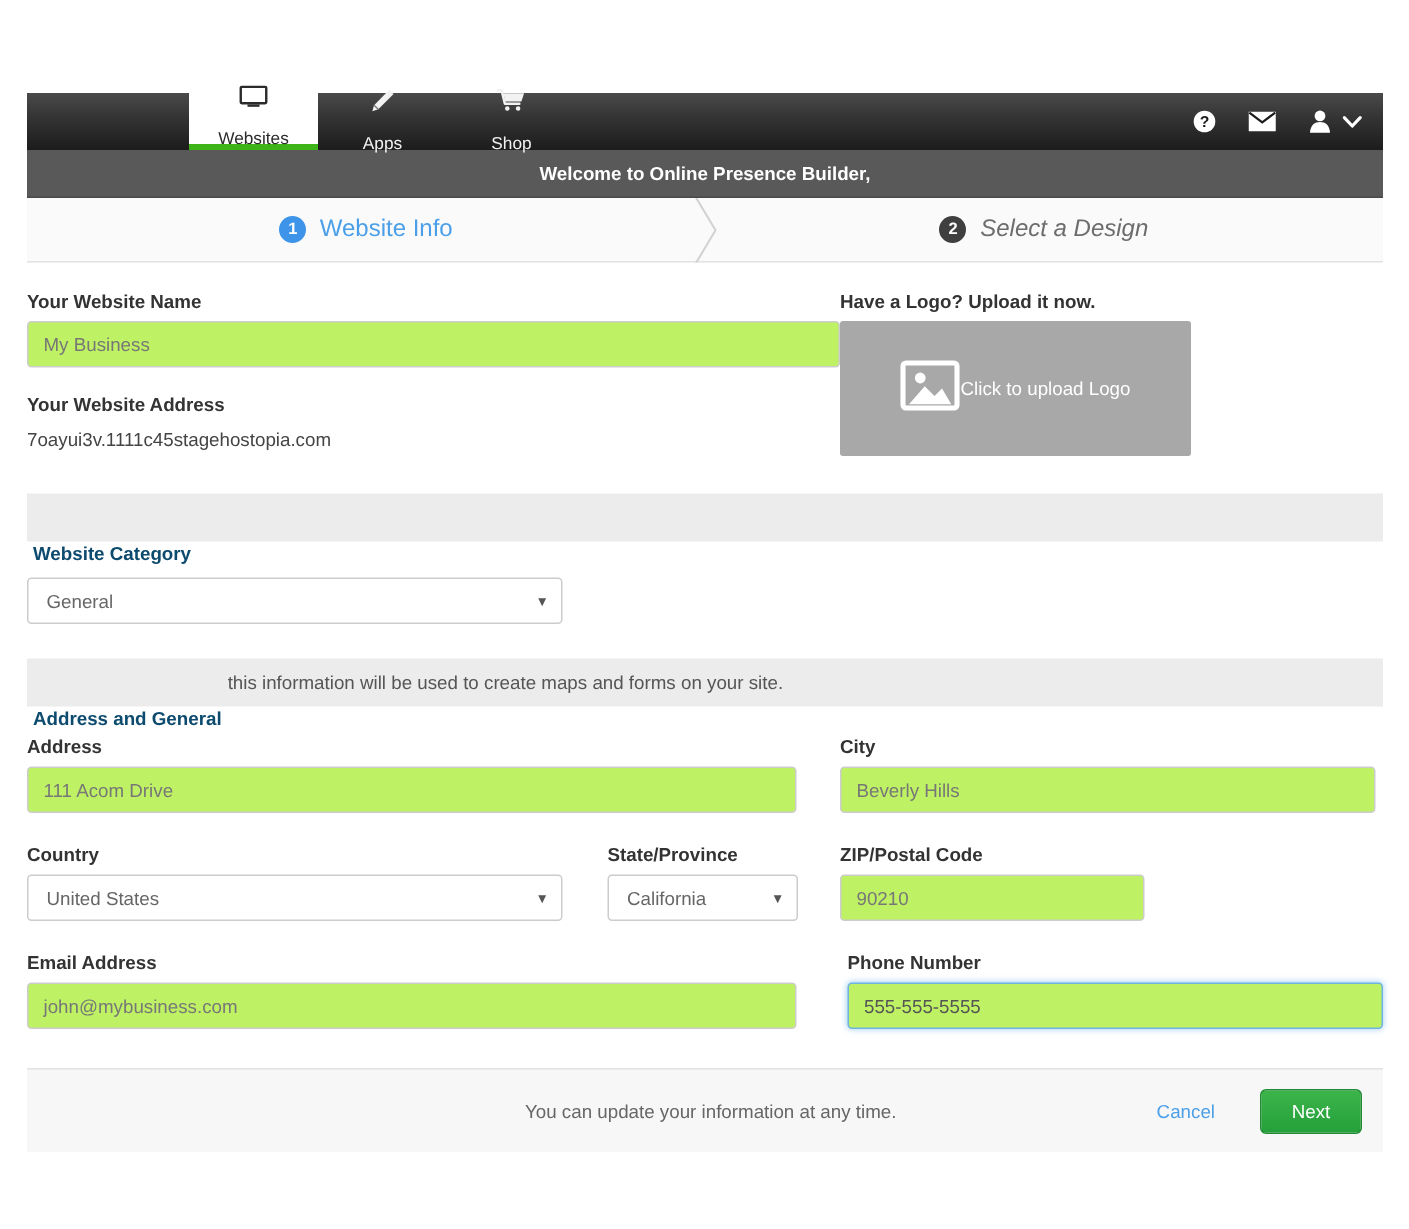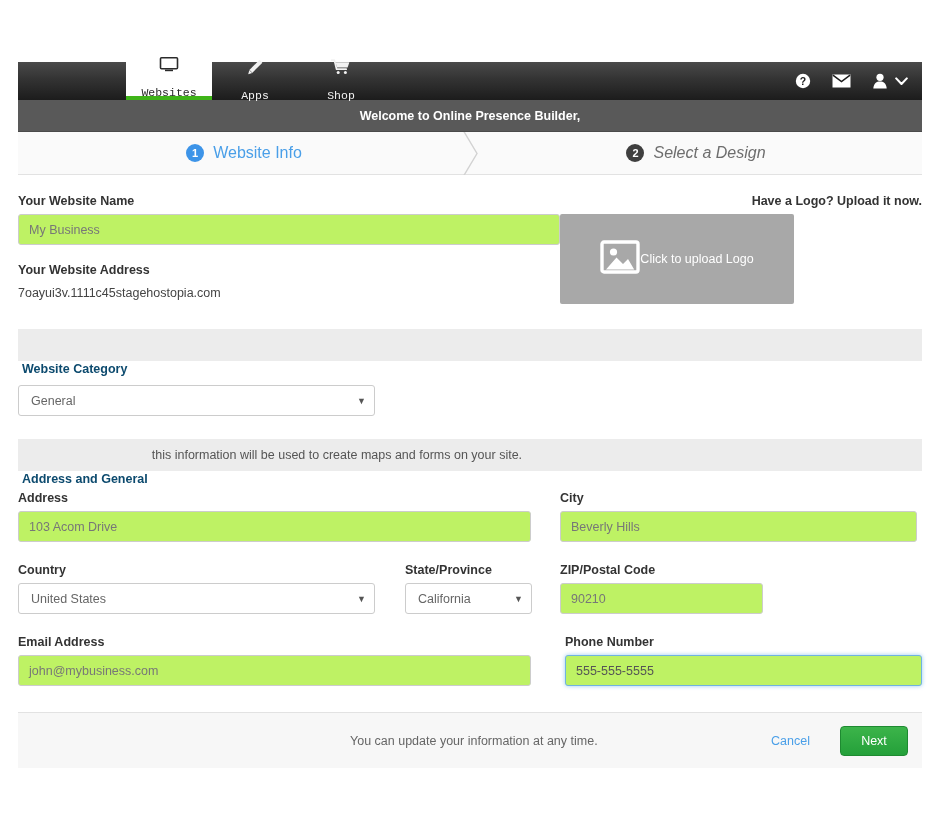--- a/index.html
+++ b/index.html
@@ -24,21 +24,20 @@
     align-items: stretch;
   }
   .nav-left { display:flex; align-items:stretch; margin-left:108px; }
   .nav-tab {
     width: 86px;
     display:flex; flex-direction:column; align-items:center; justify-content:center;
     gap: 15px;
     cursor: pointer;
     position: relative;
     padding-bottom: 2px;
-    font-family: Liberation Mono, monospace;
   }
   .nav-tab .nav-label {
     font-size: 11.5px;
     color: #f2f2f2;
     line-height: 12px;
   }
   .nav-tab.active { background:#ffffff; border-bottom: 4px solid #3fb419; }
   .nav-tab.active .nav-label { color:#2b2b2b; }
   .nav-icon { height: 16px; display:flex; align-items:flex-end; justify-content:center; }
 
@@ -77,21 +76,21 @@
   .step1 .badge { background:#3d94e8; }
   .step1 .step-label { color:#4a9fe8; font-size:16px; }
   .step2 .badge { background:#3f3f3f; }
   .step2 .step-label { color:#6d6d6d; font-size:16px;font-style:italic; }
   .divider-chevron { position:absolute; left:50%; transform:translateX(-50%); top:0; height:43px; width:34px; }
 
   
   .body-pad { padding: 0; }
   .row { display:flex; }
   .col-left { width: 542px; padding-left: 0; }
-  .col-right { flex:1;text-align:right; }
+  .col-right { flex:1; }
 
   .label {
     font-size: 12.5px; font-weight: bold; color:#333;
     margin: 0 0 6px 0;
   }
   .field {
     height: 31px;
     border: 1px solid #ccc;
     border-radius: 3px;
     background:#bef264;
@@ -281,21 +280,21 @@
 
     <div class="strip" style="margin-top:23px;">
       <b>Address and General</b>
       <span>this information will be used to create maps and forms on your site.</span>
     </div>
 
     <div class="row" style="padding-top:20px;">
       <div style="width:542px;">
         <div class="label">Address</div>
         <div class="field" style="width:513px;">
-          <span>103 Acom Drive</span>
+          <span>111 Acom Drive</span>
         </div>
       </div>
       <div style="flex:1;">
         <div class="label">City</div>
         <div class="field" style="width:357px;">
           <span>Beverly Hills</span>
         </div>
       </div>
     </div>
 

